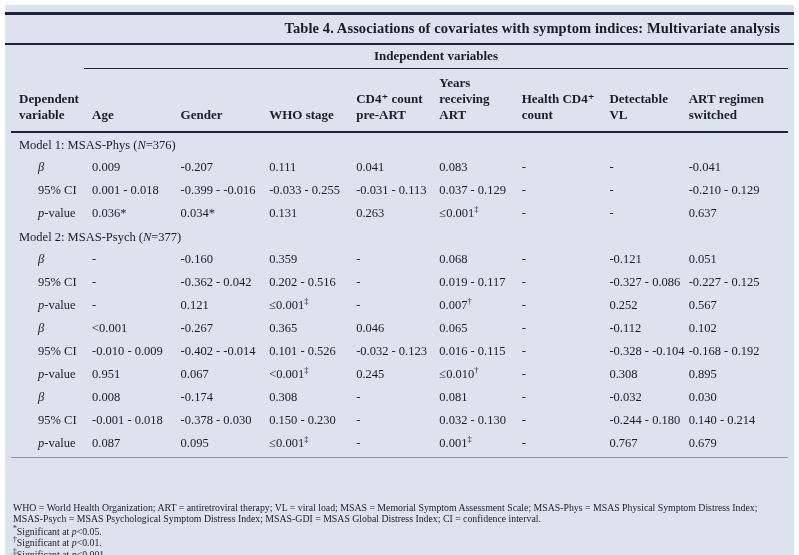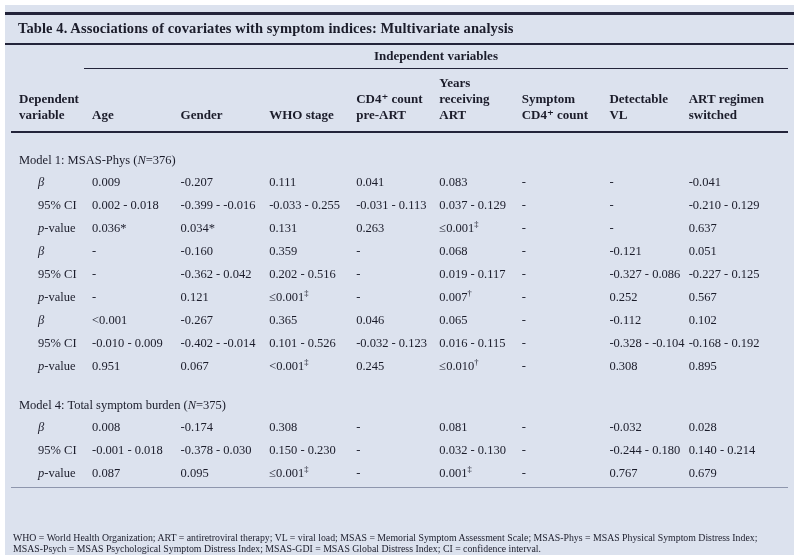--- a/index.html
+++ b/index.html
@@ -11,20 +11,21 @@
     box-sizing:border-box;
     padding:7px 0 4px 0;
   }
   .title{
     border-top:3px solid #23243a;
     border-bottom:2px solid #23243a;
     font-weight:bold;
     font-size:14.5px;
     padding:5px 14px 6px 13px;
     letter-spacing:.1px;
+    text-align:right;
   }
   table{
     width:777px;
     margin:0 6px;
     border-collapse:collapse;
     table-layout:fixed;
     font-size:12.5px;
   }
   td,th{box-sizing:border-box;}
   .indep-row td{
@@ -40,21 +41,21 @@
     text-align:left;
     vertical-align:bottom;
     font-weight:bold;
     font-size:13px;
     line-height:1.22;
     padding:6px 6px 8px 8px;
     border-bottom:2px solid #23243a;
   }
   tbody td{font-size:12.5px;}
   tr.model-row td{
-    padding:18px 0 1px 8px;
+    padding:3px 0 1px 8px;
     height:23px;
     line-height:19px;
     white-space:nowrap;
   }
   tr.data-row td{
     height:23px;
     line-height:23px;
     padding:0 2px 0 8px;
     white-space:nowrap;
     overflow:visible;
@@ -97,21 +98,21 @@
         <td></td>
         <td class="spanhead" colspan="8">Independent variables</td>
       </tr>
       <tr class="col-head-row">
         <th>Dependent variable</th>
         <th>Age</th>
         <th>Gender</th>
         <th>WHO stage</th>
         <th>CD4⁺ count pre-ART</th>
         <th>Years receiving ART</th>
-        <th>Symptom CD4⁺ count</th>
+        <th>Health CD4⁺ count</th>
         <th>Detectable VL</th>
         <th>ART regimen switched</th>
       </tr>
     </thead>
     <tbody>
         <tr class="model-row">
           <td colspan="9">Model 1: MSAS-Phys (<i>N</i>=376)</td>
         </tr>
         <tr class="data-row">
           <td class="rowlabel beta-label">β</td>
@@ -119,40 +120,43 @@
           <td>-0.207</td>
           <td>0.111</td>
           <td>0.041</td>
           <td>0.083</td>
           <td>-</td>
           <td>-</td>
           <td>-0.041</td>
         </tr>
         <tr class="data-row">
           <td class="rowlabel">95% CI</td>
-          <td>0.002 - 0.018</td>
+          <td>0.001 - 0.018</td>
           <td>-0.399 - -0.016</td>
           <td>-0.033 - 0.255</td>
           <td>-0.031 - 0.113</td>
           <td>0.037 - 0.129</td>
           <td>-</td>
           <td>-</td>
           <td>-0.210 - 0.129</td>
         </tr>
         <tr class="data-row">
           <td class="rowlabel p-label">p-value</td>
           <td>0.036*</td>
           <td>0.034*</td>
           <td>0.131</td>
           <td>0.263</td>
           <td>≤0.001<sup>‡</sup></td>
           <td>-</td>
           <td>-</td>
           <td>0.637</td>
         </tr>
+        <tr class="model-row">
+          <td colspan="9">Model 2: MSAS-Psych (<i>N</i>=377)</td>
+        </tr>
         <tr class="data-row">
           <td class="rowlabel beta-label">β</td>
           <td>-</td>
           <td>-0.160</td>
           <td>0.359</td>
           <td>-</td>
           <td>0.068</td>
           <td>-</td>
           <td>-0.121</td>
           <td>0.051</td>
@@ -205,33 +209,30 @@
           <td class="rowlabel p-label">p-value</td>
           <td>0.951</td>
           <td>0.067</td>
           <td>&lt;0.001<sup>‡</sup></td>
           <td>0.245</td>
           <td>≤0.010<sup>†</sup></td>
           <td>-</td>
           <td>0.308</td>
           <td>0.895</td>
         </tr>
-        <tr class="model-row">
-          <td colspan="9">Model 4: Total symptom burden (<i>N</i>=375)</td>
-        </tr>
         <tr class="data-row">
           <td class="rowlabel beta-label">β</td>
           <td>0.008</td>
           <td>-0.174</td>
           <td>0.308</td>
           <td>-</td>
           <td>0.081</td>
           <td>-</td>
           <td>-0.032</td>
-          <td>0.028</td>
+          <td>0.030</td>
         </tr>
         <tr class="data-row">
           <td class="rowlabel">95% CI</td>
           <td>-0.001 - 0.018</td>
           <td>-0.378 - 0.030</td>
           <td>0.150 - 0.230</td>
           <td>-</td>
           <td>0.032 - 0.130</td>
           <td>-</td>
           <td>-0.244 - 0.180</td>
@@ -247,17 +248,18 @@
           <td>-</td>
           <td>0.767</td>
           <td>0.679</td>
         </tr>
       </tbody>
   </table>
 
   <div class="footnotes">
     <div class="abbrev">WHO = World Health Organization; ART = antiretroviral therapy; VL = viral load; MSAS = Memorial Symptom Assessment Scale; MSAS-Phys = MSAS Physical Symptom Distress Index; MSAS-Psych = MSAS Psychological Symptom Distress Index; MSAS-GDI = MSAS Global Distress Index; CI = confidence interval.</div>
     <div id="sig-notes">
+        <div class="sig-line"><sup>*</sup>Significant at <i>p</i>&lt;0.05.</div>
         <div class="sig-line"><sup>†</sup>Significant at <i>p</i>&lt;0.01.</div>
         <div class="sig-line"><sup>‡</sup>Significant at <i>p</i>&lt;0.001.</div>
       </div>
   </div>
 </div>
 
 </body></html>

